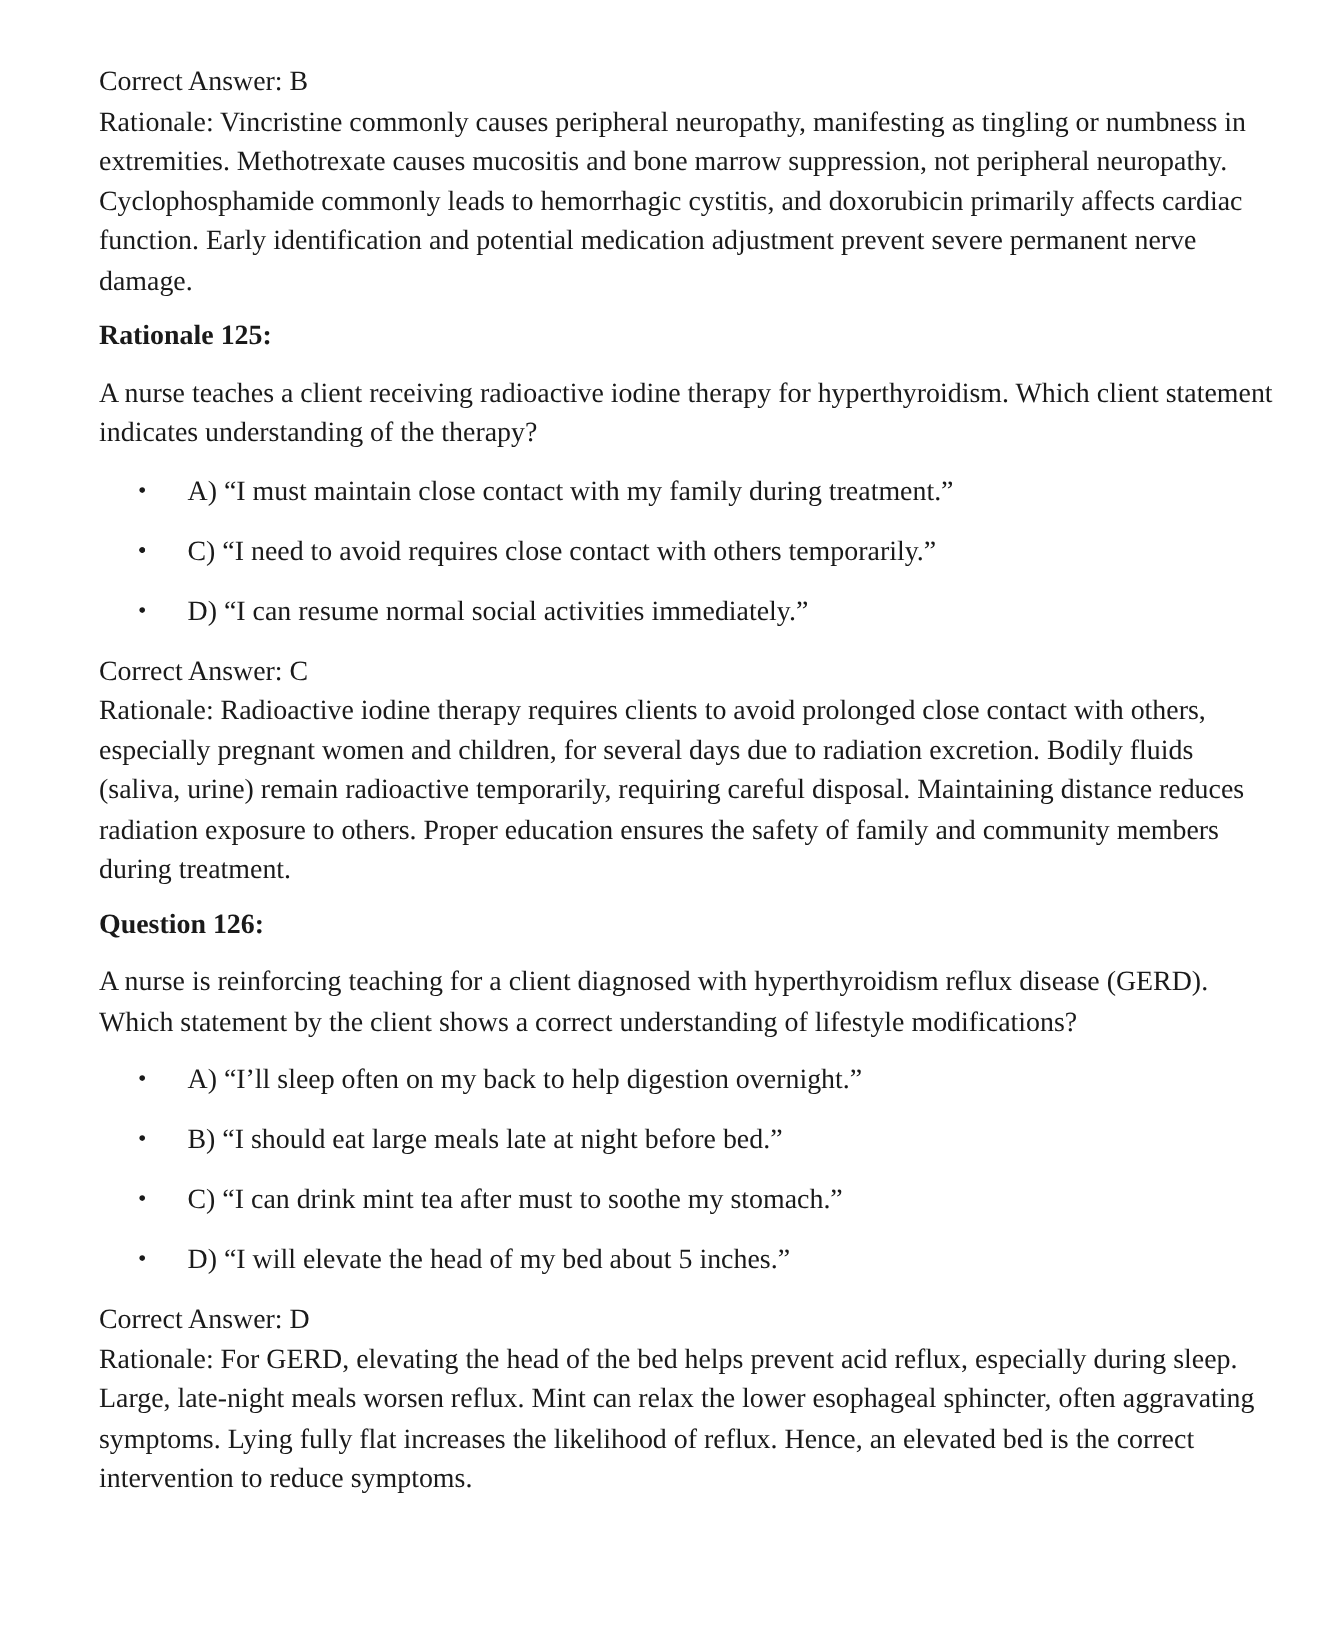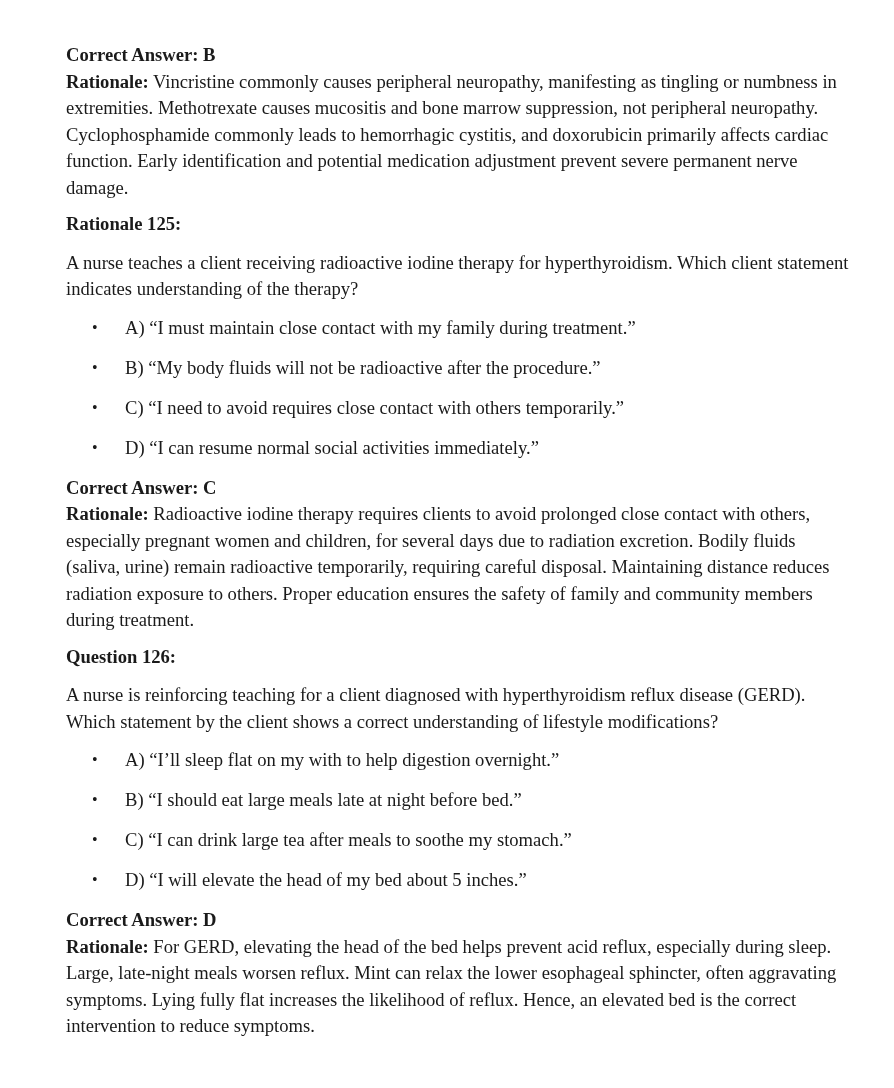--- a/index.html
+++ b/index.html
@@ -19,21 +19,21 @@
     .page {
       position: relative;
       padding: 42px 40px 0 66px;
     }
     .answer-block {
       margin: 0;
     }
     .answer-line, .rationale {
       margin: 0;
     }
-    .bold { font-weight: bold; }
+    .bold { font-weight: normal; }
     .question-heading {
       font-weight: bold;
       margin: 10px 0 12px 0;
     }
     .question-stem {
       margin: 0 0 12px 0;
     }
     ul.options {
       list-style: none;
       margin: 0 0 8px 0;
@@ -61,37 +61,37 @@
   <div class="answer-block a1">
     <p class="answer-line bold">Correct Answer: B</p>
     <p class="rationale"><span class="bold">Rationale:</span><span> Vincristine commonly causes peripheral neuropathy, manifesting as tingling or numbness in extremities. Methotrexate causes mucositis and bone marrow suppression, not peripheral neuropathy. Cyclophosphamide commonly leads to hemorrhagic cystitis, and doxorubicin primarily affects cardiac function. Early identification and potential medication adjustment prevent severe permanent nerve damage.</span></p>
   </div>
 
   <div class="question">
     <p class="question-heading">Rationale 125:</p>
     <p class="question-stem">A nurse teaches a client receiving radioactive iodine therapy for hyperthyroidism. Which client statement indicates understanding of the therapy?</p>
     <ul class="options">
       <li><span class="bullet">•</span><span>A) “I must maintain close contact with my family during treatment.”</span></li>
-      <li><span class="bullet">•</span><span>B) “My body fluids will not be radioactive after the procedure.”</span></li>
+      <li><span class="bullet">•</span></li>
       <li><span class="bullet">•</span><span>C) “I need to avoid requires close contact with others temporarily.”</span></li>
       <li><span class="bullet">•</span><span>D) “I can resume normal social activities immediately.”</span></li>
     </ul>
     <div class="answer-block">
       <p class="answer-line bold">Correct Answer: C</p>
       <p class="rationale"><span class="bold">Rationale:</span><span> Radioactive iodine therapy requires clients to avoid prolonged close contact with others, especially pregnant women and children, for several days due to radiation excretion. Bodily fluids (saliva, urine) remain radioactive temporarily, requiring careful disposal. Maintaining distance reduces radiation exposure to others. Proper education ensures the safety of family and community members during treatment.</span></p>
     </div>
   </div>
 
   <div class="question">
     <p class="question-heading">Question 126:</p>
     <p class="question-stem">A nurse is reinforcing teaching for a client diagnosed with hyperthyroidism reflux disease (GERD). Which statement by the client shows a correct understanding of lifestyle modifications?</p>
     <ul class="options">
-      <li><span class="bullet">•</span><span>A) “I’ll sleep flat on my with to help digestion overnight.”</span></li>
+      <li><span class="bullet">•</span><span>A) “I’ll sleep often on my back to help digestion overnight.”</span></li>
       <li><span class="bullet">•</span><span>B) “I should eat large meals late at night before bed.”</span></li>
-      <li><span class="bullet">•</span><span>C) “I can drink large tea after meals to soothe my stomach.”</span></li>
+      <li><span class="bullet">•</span><span>C) “I can drink mint tea after must to soothe my stomach.”</span></li>
       <li><span class="bullet">•</span><span>D) “I will elevate the head of my bed about 5 inches.”</span></li>
     </ul>
     <div class="answer-block">
       <p class="answer-line bold">Correct Answer: D</p>
       <p class="rationale"><span class="bold">Rationale:</span><span> For GERD, elevating the head of the bed helps prevent acid reflux, especially during sleep. Large, late-night meals worsen reflux. Mint can relax the lower esophageal sphincter, often aggravating symptoms. Lying fully flat increases the likelihood of reflux. Hence, an elevated bed is the correct intervention to reduce symptoms.</span></p>
     </div>
   </div>
 
 </div>
 

